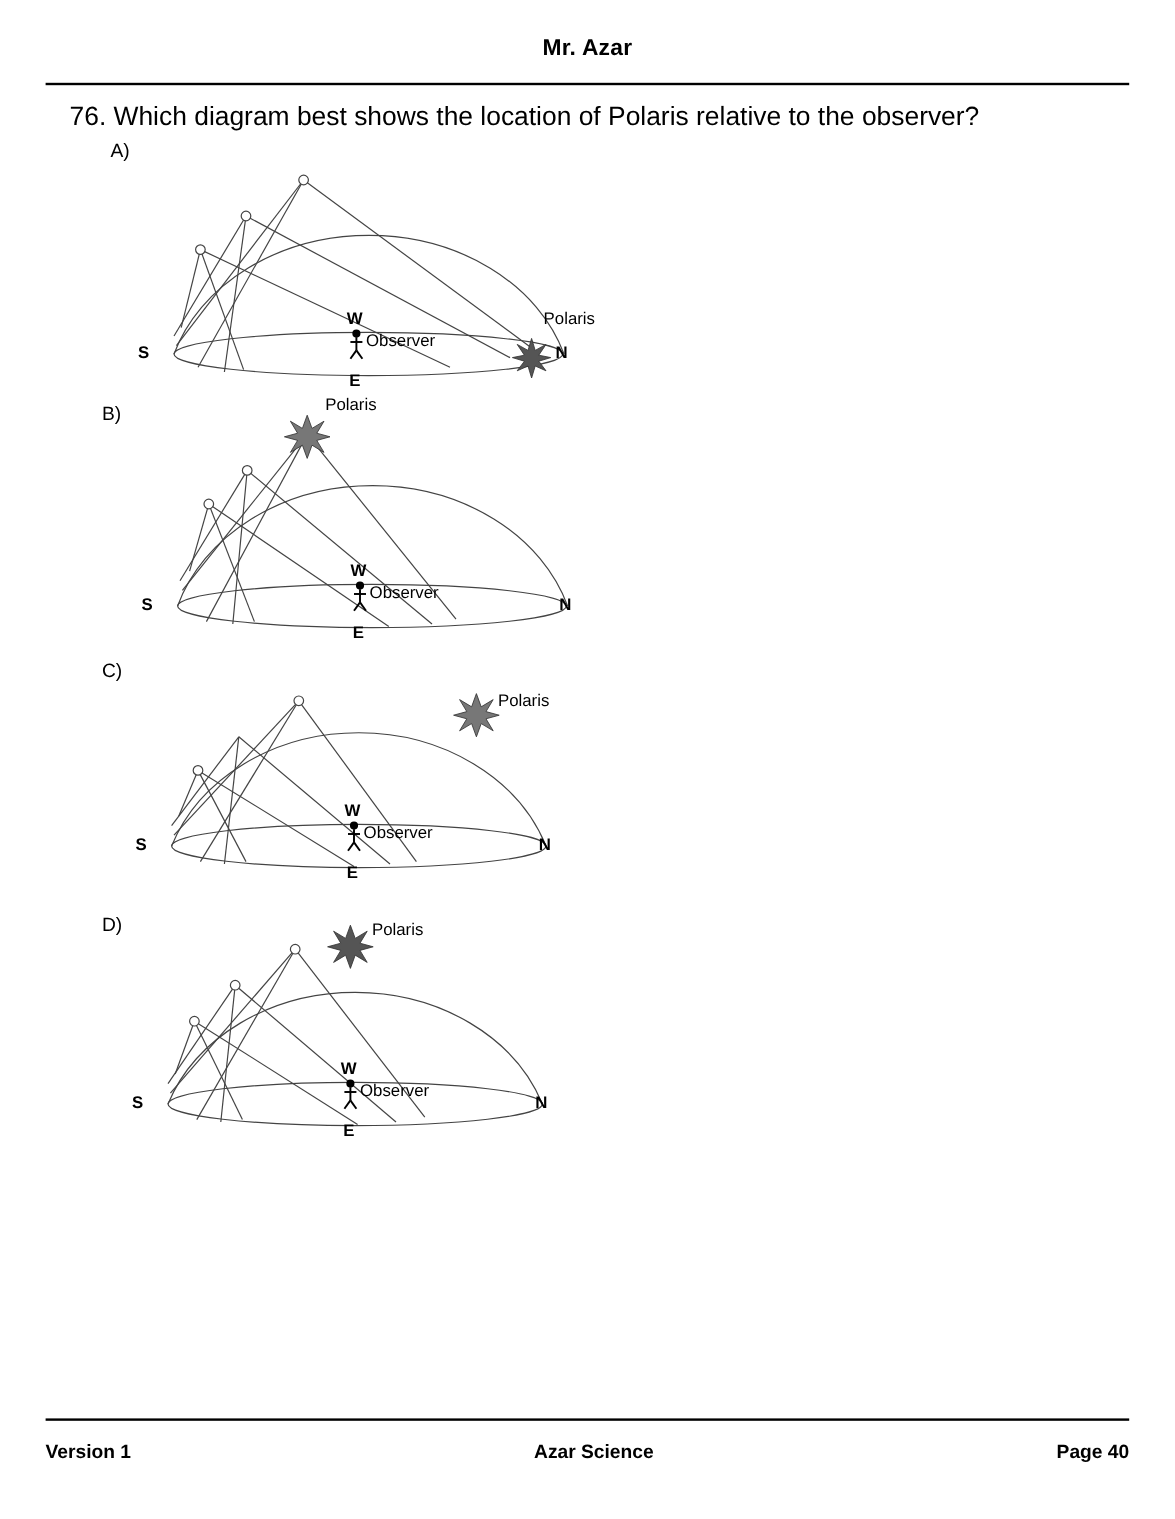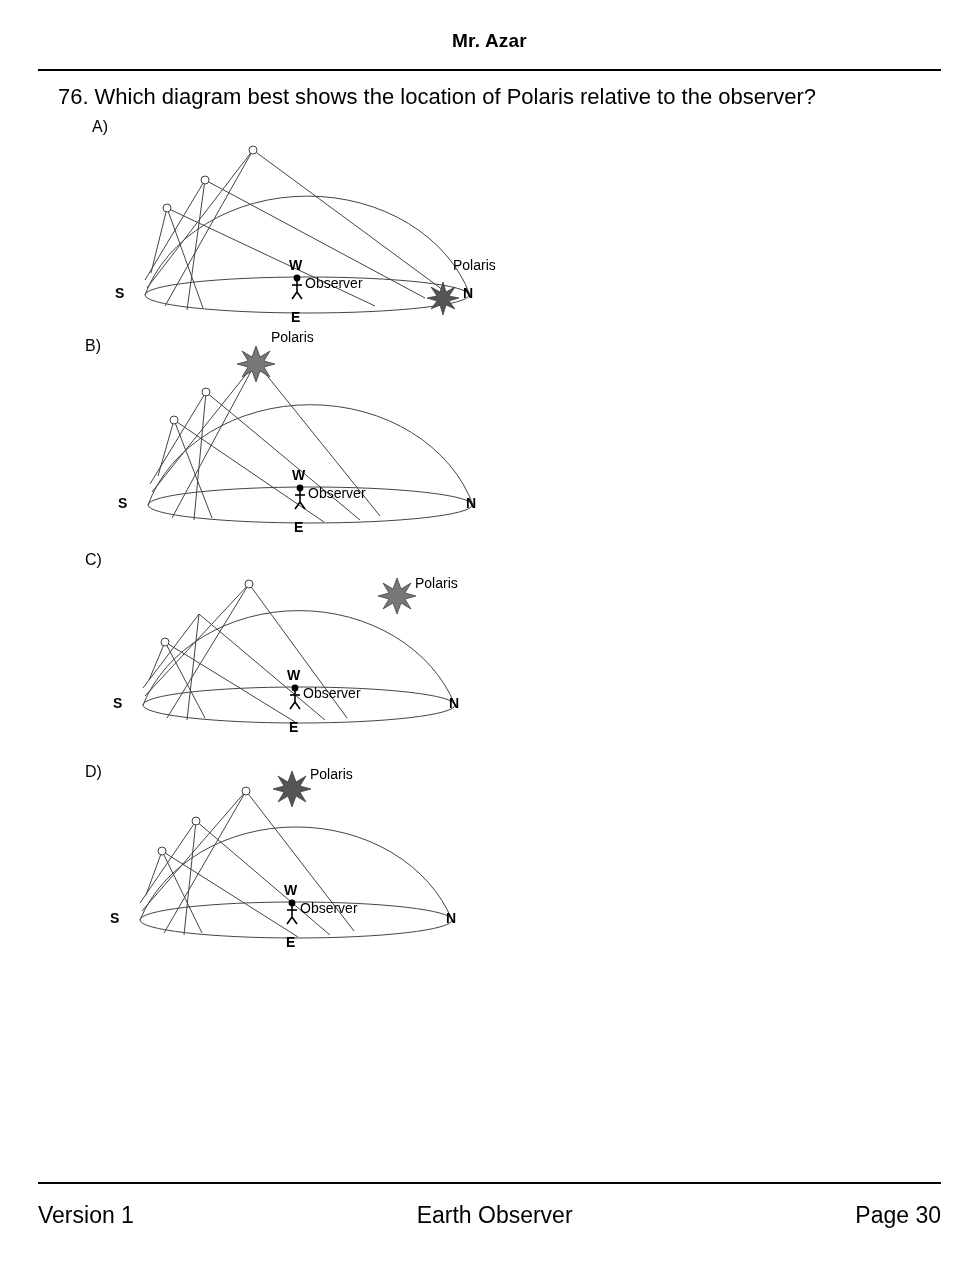--- a/index.html
+++ b/index.html
@@ -68,22 +68,22 @@
     background: #000;
   }
   .footer {
     position: absolute;
     top: 1202px;
     left: 38px;
     width: 903px;
     display: flex;
     justify-content: space-between;
     align-items: flex-end;
-    font-size: 23px;
-    font-weight: normal;
+    font-size: 16px;
+    font-weight: bold;
   }
   .footer-center { flex: 1; text-align: center; }
   .footer-right { text-align: right; }
 </style>
 </head>
 <body>
 
 <div class="page">
 
   <div class="header">Mr. Azar</div>
@@ -253,17 +253,17 @@
         <text x="164" y="172" font-size="14" font-weight="bold">E</text>
         <text x="178" y="138" font-size="14">Observer</text>
         <text x="188" y="4" font-size="14">Polaris</text>
       </g>
     </svg>
   </div>
 
   <div class="footer-rule"></div>
   <div class="footer">
     <div>Version 1</div>
-    <div class="footer-center">Earth Observer</div>
-    <div class="footer-right">Page 30</div>
+    <div class="footer-center">Azar Science</div>
+    <div class="footer-right">Page 40</div>
   </div>
 
 </div>
 
 </body></html>

